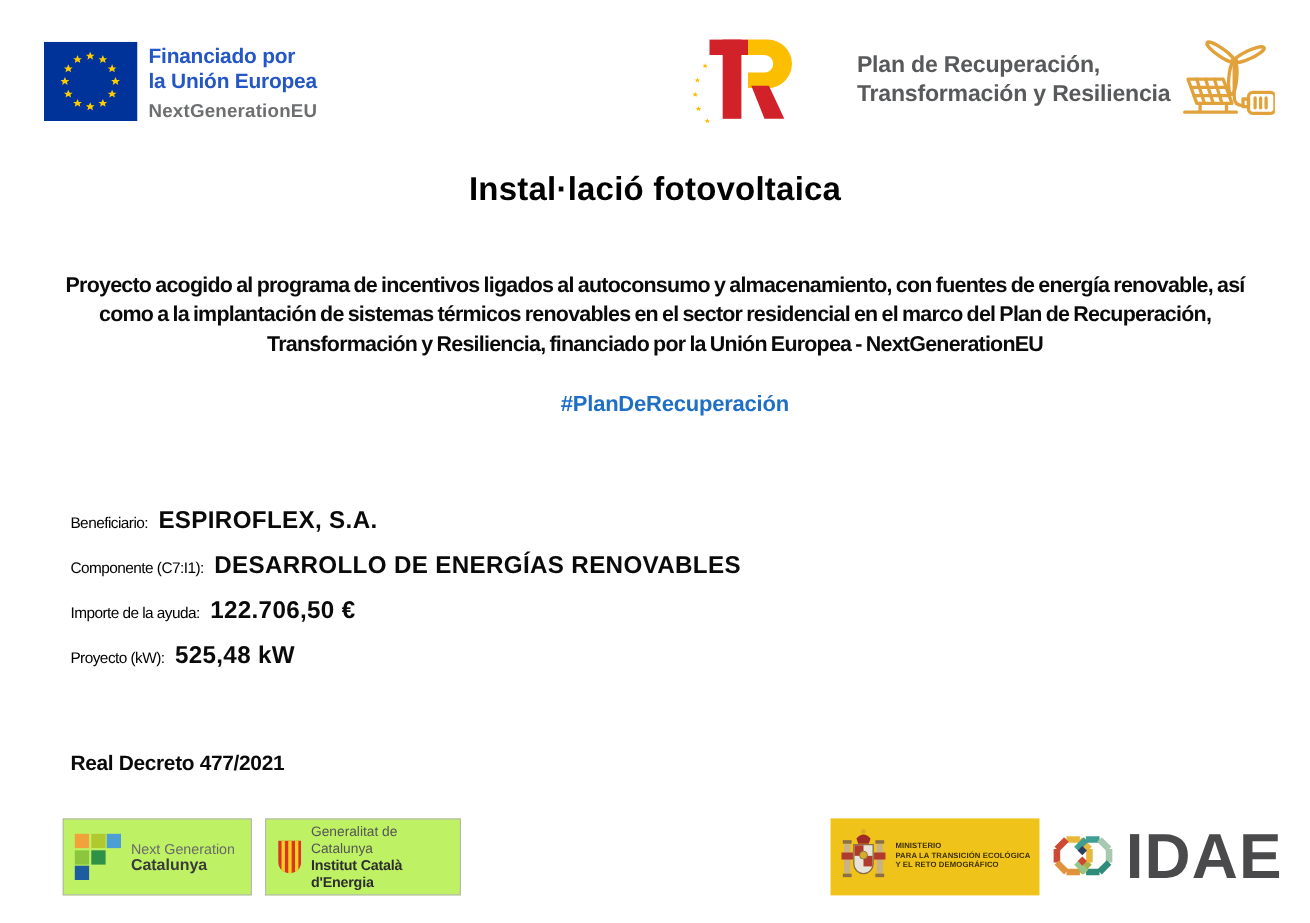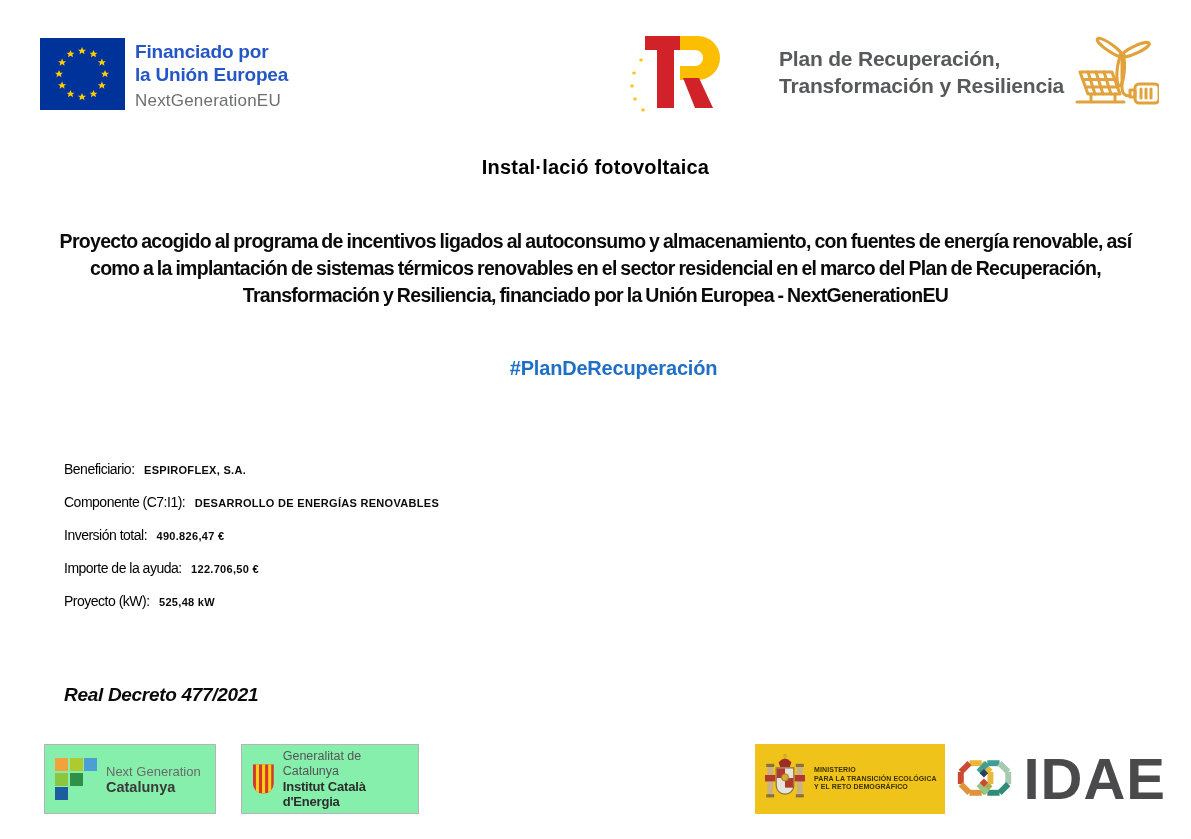--- a/index.html
+++ b/index.html
@@ -4,49 +4,49 @@
 <style>
   * { margin:0; padding:0; box-sizing:border-box; }
   body { background:#ffffff; font-family:"Liberation Sans", sans-serif; }
   .page { position:relative; width:1191px; height:839px; background:#ffffff; overflow:hidden;border-radius:15px; }
 
   
   .eu-logo { position:absolute; left:40px; top:38px; display:flex; align-items:flex-start; }
   .eu-flag { width:85px; height:72px; display:block; }
   .eu-text { margin-left:10px; padding-top:2px; }
   .eu-text .funding { font-size:19px; font-weight:700; color:#2457C5; line-height:23px; letter-spacing:-0.2px; }
-  .eu-text .program { font-size:17px; color:#6D6E70; margin-top:5px; letter-spacing:0.2px; }
+  .eu-text .program { font-size:17px; color:#6D6E70; margin-top:5px; letter-spacing:0.2px;font-weight:bold; }
 
   .prtr { position:absolute; left:628px; top:28px; display:flex; align-items:center;gap:34px; }
   .prtr-mark { width:105px; height:88px; display:block; }
   .prtr-text { margin-left:12px; font-size:21px; font-weight:700; color:#58595B; line-height:27px; letter-spacing:-0.2px; }
 
   .renew { position:absolute; left:1064px; top:26px; width:95px; height:92px; }
 
   
   .doc-title { position:absolute; top:156px; left:0; right:0; text-align:center;
-               font-size:20px; font-weight:700; color:#000; letter-spacing:0.2px; }
-  .intro { position:absolute; top:228px; left:50%; transform:translateX(-50%);
+               font-size:30px; font-weight:700; color:#000; letter-spacing:0.2px; }
+  .intro { position:absolute; top:246px; left:50%; transform:translateX(-50%);
            width:1088px; text-align:center; font-size:19.5px; line-height:27px;
            font-weight:700; color:#0a0a0a; letter-spacing:-0.7px; word-spacing:-1px; }
   .hashtag { position:absolute; top:357px; left:0; right:0; text-align:center;
              font-size:20px; font-weight:700; color:#1E6FC5; letter-spacing:-0.2px;margin-left:36px; }
 
   .fields { position:absolute; left:64px; top:460px; }
   .field-row { margin-bottom:15px; white-space:nowrap; }
   .field-label { font-size:14px; color:#000; letter-spacing:-0.5px; }
-  .field-value { font-size:11px; font-weight:700; color:#0a0a0a; margin-left:5px; letter-spacing:0.3px;margin-top:20px; }
+  .field-value { font-size:22px; font-weight:700; color:#0a0a0a; margin-left:5px; letter-spacing:0.3px;margin-top:20px; }
 
   .decree { position:absolute; left:64px; top:684px; font-size:19px; font-weight:700;
-            font-style:italic; color:#0a0a0a; letter-spacing:-0.3px; }
+            color:#0a0a0a; letter-spacing:-0.3px; }
 
   
-  .logo-box { position:absolute; top:744px; height:70px; background:#86efac;
+  .logo-box { position:absolute; top:744px; height:70px; background:#bef264;
               border:1.5px solid #b5b5b5; display:flex; align-items:center; padding:0 10px; }
-  .box-ngc { left:44px; width:172px; }
+  .box-ngc { left:57px; width:172px; }
   .box-gencat { left:241px; width:178px; }
 
   .mosaic { display:grid; grid-template-columns:repeat(3,13px); grid-auto-rows:13px; gap:1.5px; margin-right:9px; }
   .mosaic span { display:block; }
 
   .ngc-text .l1 { font-size:13px; color:#6A6A6A; line-height:15px; }
   .ngc-text .l2 { font-size:14.5px; color:#3A3A3A; font-weight:700; line-height:16px; }
 
   .gencat-text { margin-left:8px; }
   .gencat-text .l1 { font-size:12.5px; color:#555; line-height:15px; }
@@ -146,24 +146,20 @@
   <div class="fields">
     <div class="field-row">
       <span class="field-label">Beneficiario:</span>
       <span class="field-value">ESPIROFLEX, S.A.</span>
     </div>
     <div class="field-row">
       <span class="field-label">Componente (C7:I1):</span>
       <span class="field-value">DESARROLLO DE ENERGÍAS RENOVABLES</span>
     </div>
     <div class="field-row">
-      <span class="field-label">Inversión total:</span>
-      <span class="field-value">490.826,47 €</span>
-    </div>
-    <div class="field-row">
       <span class="field-label">Importe de la ayuda:</span>
       <span class="field-value">122.706,50 €</span>
     </div>
     <div class="field-row">
       <span class="field-label">Proyecto (kW):</span>
       <span class="field-value">525,48 kW</span>
     </div>
   </div>
 
   <div class="decree">Real Decreto 477/2021</div>

